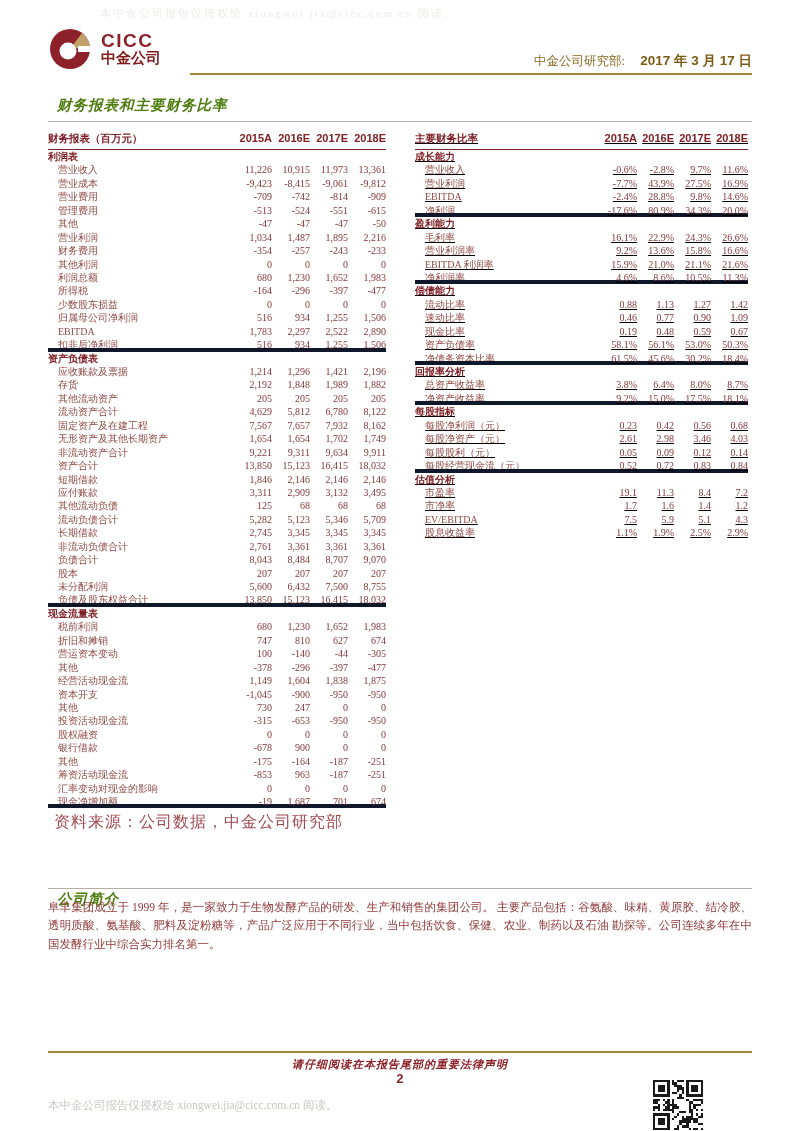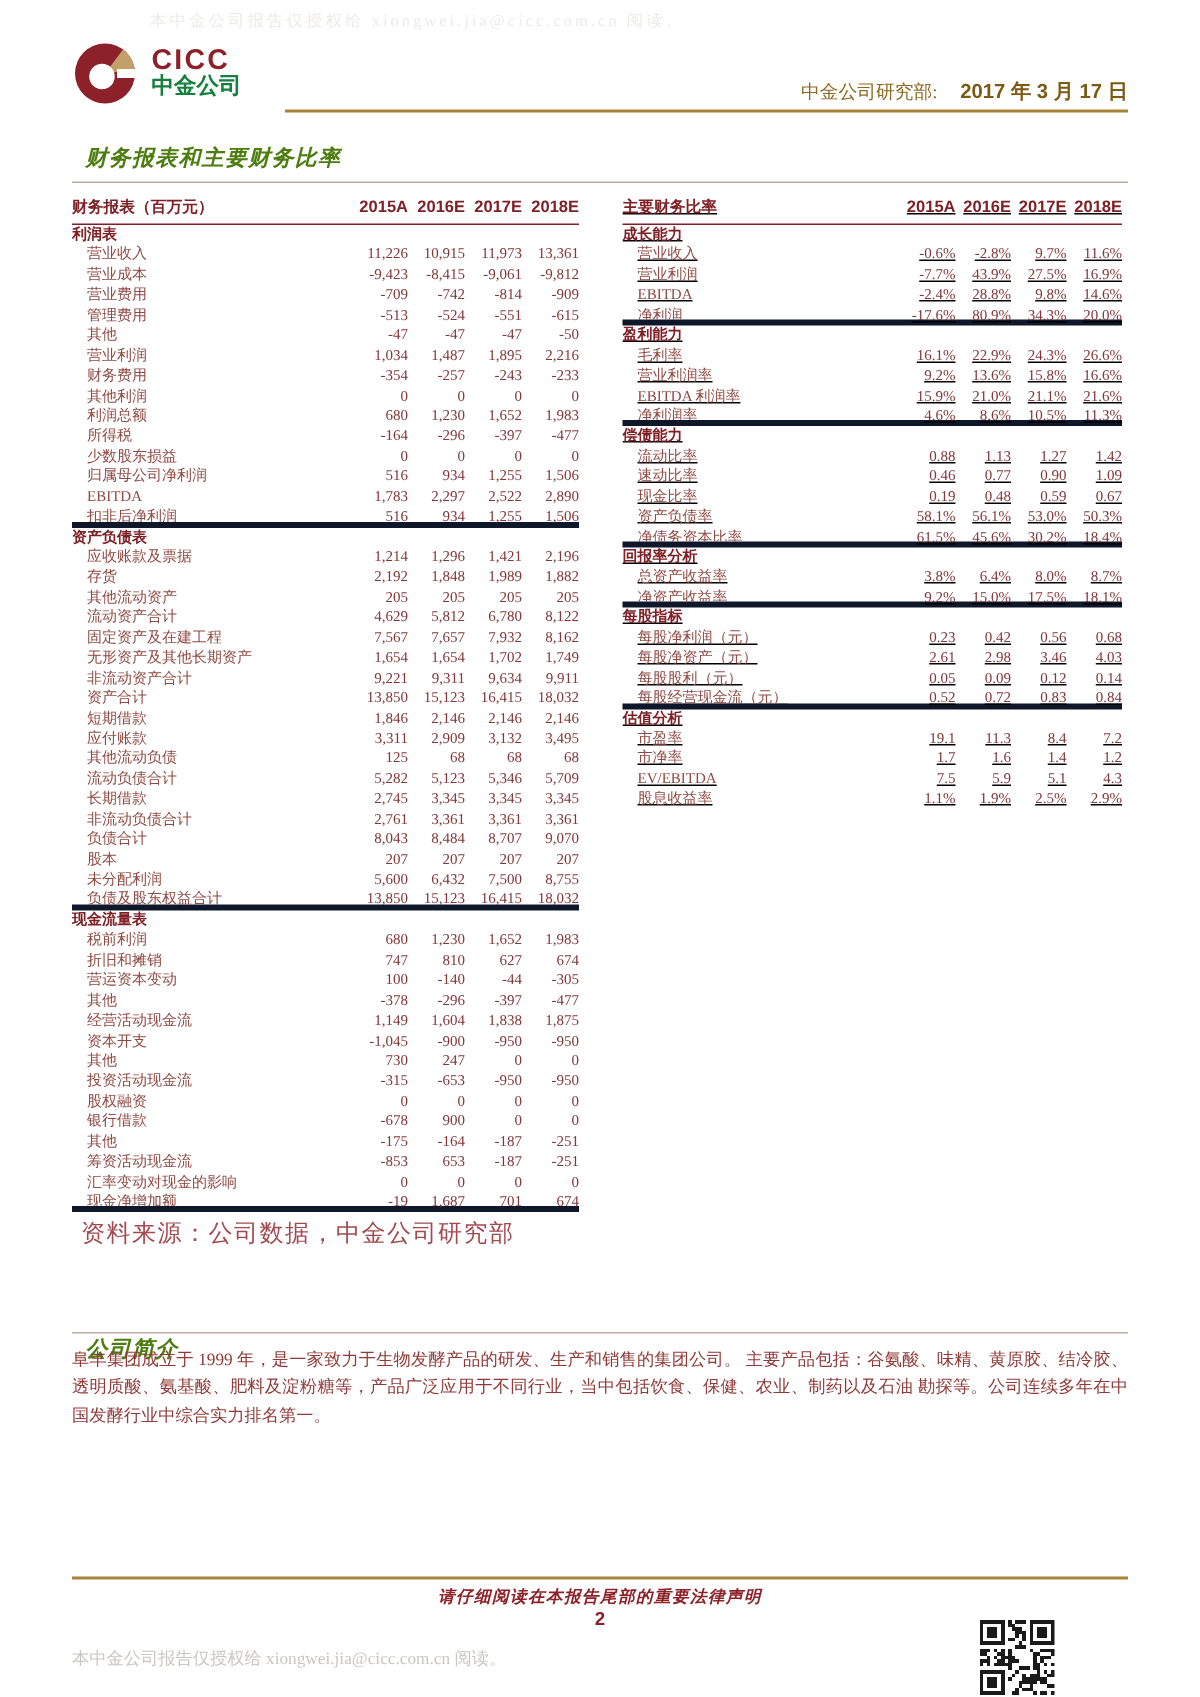--- a/index.html
+++ b/index.html
@@ -8,21 +8,21 @@
     position:relative; width:800px; height:1131px; margin:0 auto;
     background:#ffffff; overflow:hidden;
     font-family:"Liberation Serif","DejaVu Serif",serif;
   }
   
   .logo { position:absolute; left:48px; top:27px; display:flex; align-items:center; gap:9px; }
   .logo-mark { width:44px; height:44px; }
   .logo-text { display:flex; flex-direction:column; justify-content:center; }
   .logo-cicc { font-family:"Liberation Sans","DejaVu Sans",sans-serif; font-weight:bold;
                font-size:19px; letter-spacing:1.5px; color:#8d2129; line-height:1; }
-  .logo-cn   { font-weight:bold; font-size:15px; color:#15803d; line-height:1.15;text-align:right; }
+  .logo-cn   { font-weight:bold; font-size:15px; color:#7f1d1d; line-height:1.15;text-align:right; }
   .dept-date { position:absolute; right:48px; top:52px; font-size:12.5px; color:#8a6a22; white-space:nowrap; }
   .dept-date .date { font-weight:bold; font-size:13.5px; color:#7b5a14; font-family:"Liberation Sans",sans-serif;margin-left:12px; }
   .header-rule { position:absolute; left:190px; right:48px; top:73px; height:2px; background:#a8843b; }
   
   .watermark-top { position:absolute; left:100px; top:6px; font-size:11px; color:#edebe9; letter-spacing:2px; }
   
   .sec-title { position:absolute; left:57px; font-style:italic; font-weight:bold;
                font-size:14.5px; color:#4d7c0f; letter-spacing:1px; }
   #fin-title { top:96px; }
   #profile-title { top:890px; }
@@ -402,21 +402,21 @@
           <div class="trow">
             <span class="tlabel">其他</span>
             <span class="tval">-175</span>
             <span class="tval">-164</span>
             <span class="tval">-187</span>
             <span class="tval">-251</span>
           </div>
           <div class="trow">
             <span class="tlabel">筹资活动现金流</span>
             <span class="tval">-853</span>
-            <span class="tval">653</span>
+            <span class="tval">963</span>
             <span class="tval">-187</span>
             <span class="tval">-251</span>
           </div>
           <div class="trow">
             <span class="tlabel">汇率变动对现金的影响</span>
             <span class="tval">0</span>
             <span class="tval">0</span>
             <span class="tval">0</span>
             <span class="tval">0</span>
           </div>

